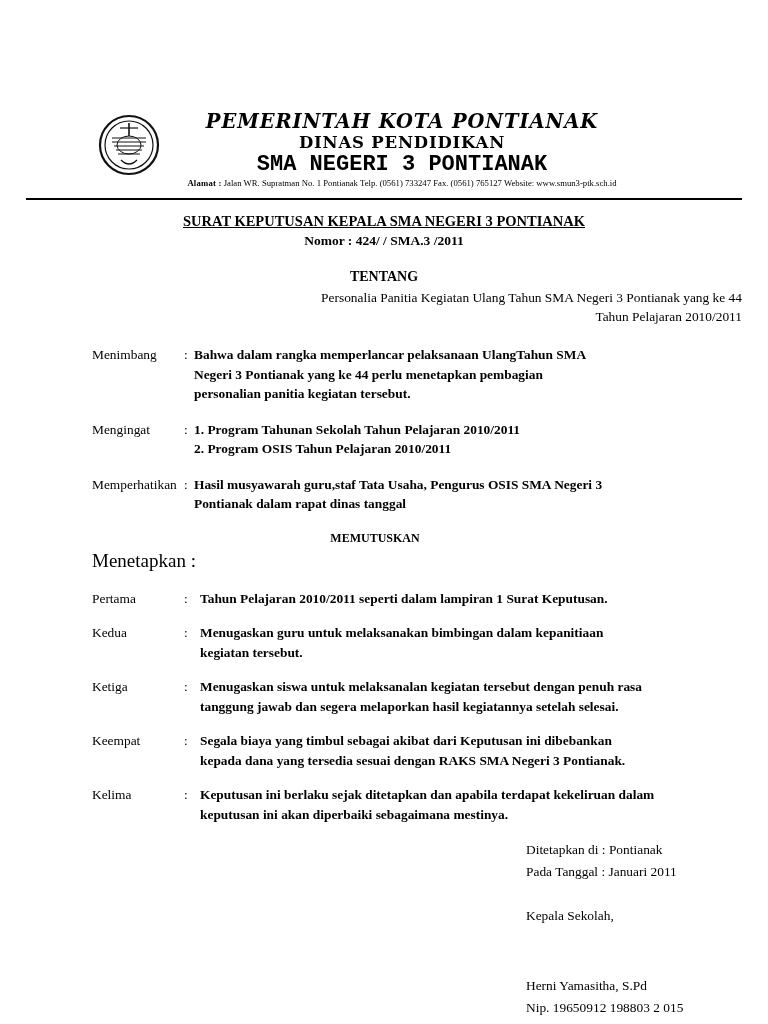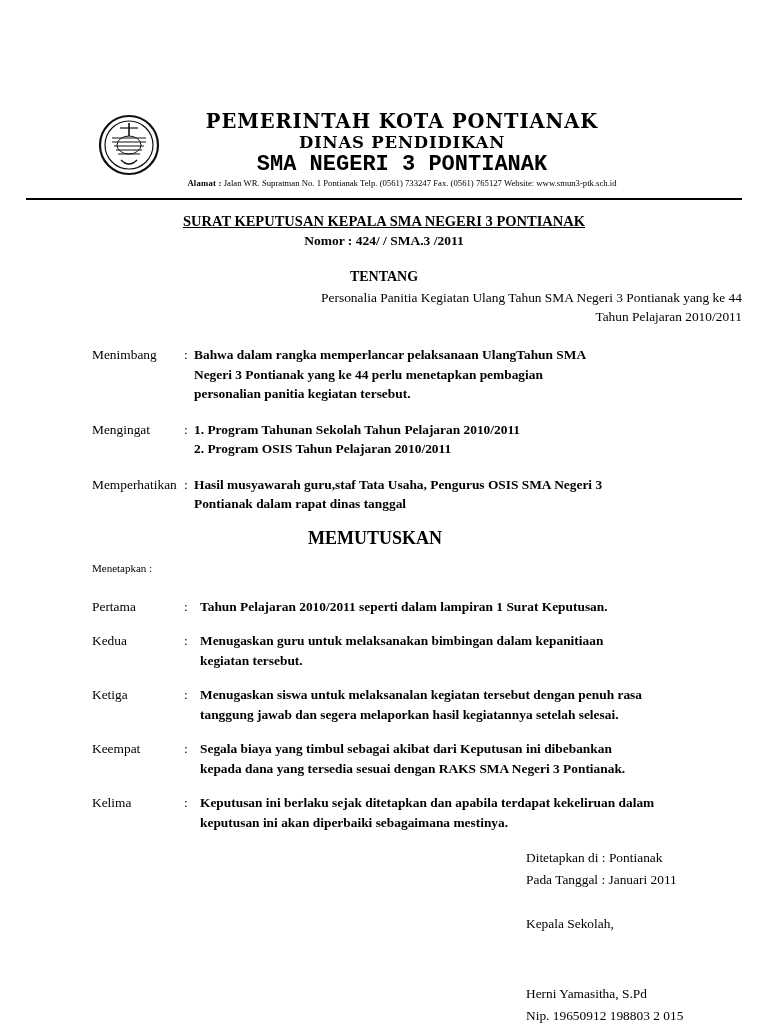--- a/index.html
+++ b/index.html
@@ -42,20 +42,21 @@
     text-align: center;
     padding-left: 36px;
   }
   .head-line1 {
     font-family: "DejaVu Serif", serif;
     font-weight: bold;
     font-size: 19.5px;
     letter-spacing: 0.9px;
     line-height: 20px;
     white-space: nowrap;
+    font-style: italic;
   }
   .head-line2 {
     font-family: "DejaVu Serif", serif;
     font-weight: bold;
     font-size: 16.5px;
     letter-spacing: 0.8px;
     line-height: 19px;
     margin-top: 1px;
     white-space: nowrap;
   }
@@ -139,30 +140,30 @@
     flex: 1 1 auto;
     font-size: 13.4px;
     line-height: 19.5px;
     font-weight: bold;
   }
   .row .value div { white-space: nowrap; }
 
   .memutuskan {
     text-align: center;
     font-weight: bold;
-    font-size: 18px;
+    font-size: 12px;
     line-height: 17px;
     margin-top: 4px;
     padding-right: 18px;
   }
   .menetapkan {
-    font-size: 11px;
+    font-size: 19px;
     line-height: 19px;
     padding-left: 66px;
-    margin-top: 12px;
+    margin-top: 4px;
   }
   .decisions { margin-top: 19px; }
   .decisions .row { margin-bottom: 15px; }
   .decisions .row .value { padding-left: 6px; }
 
   
   .sign {
     margin-top: 12px;
     padding-left: 500px;
     font-size: 13.4px;

